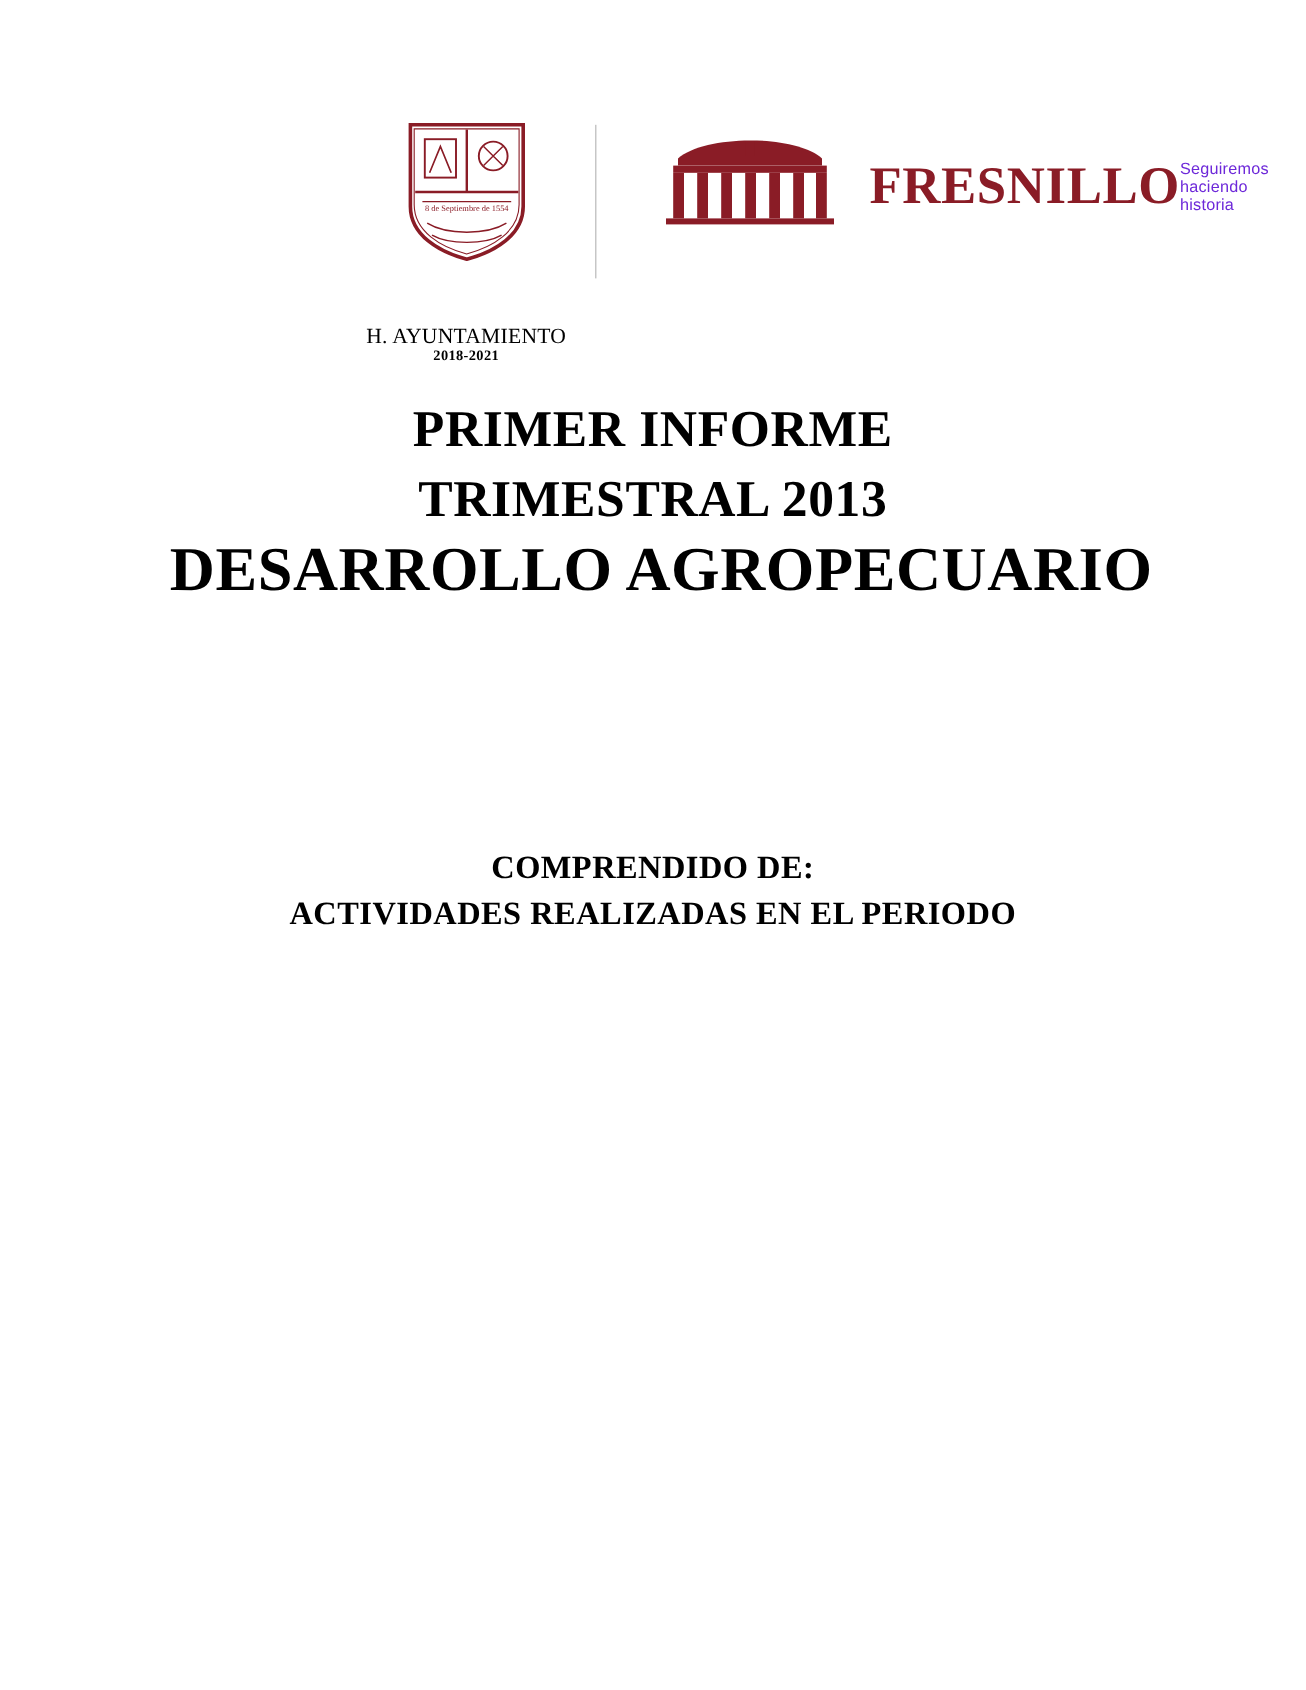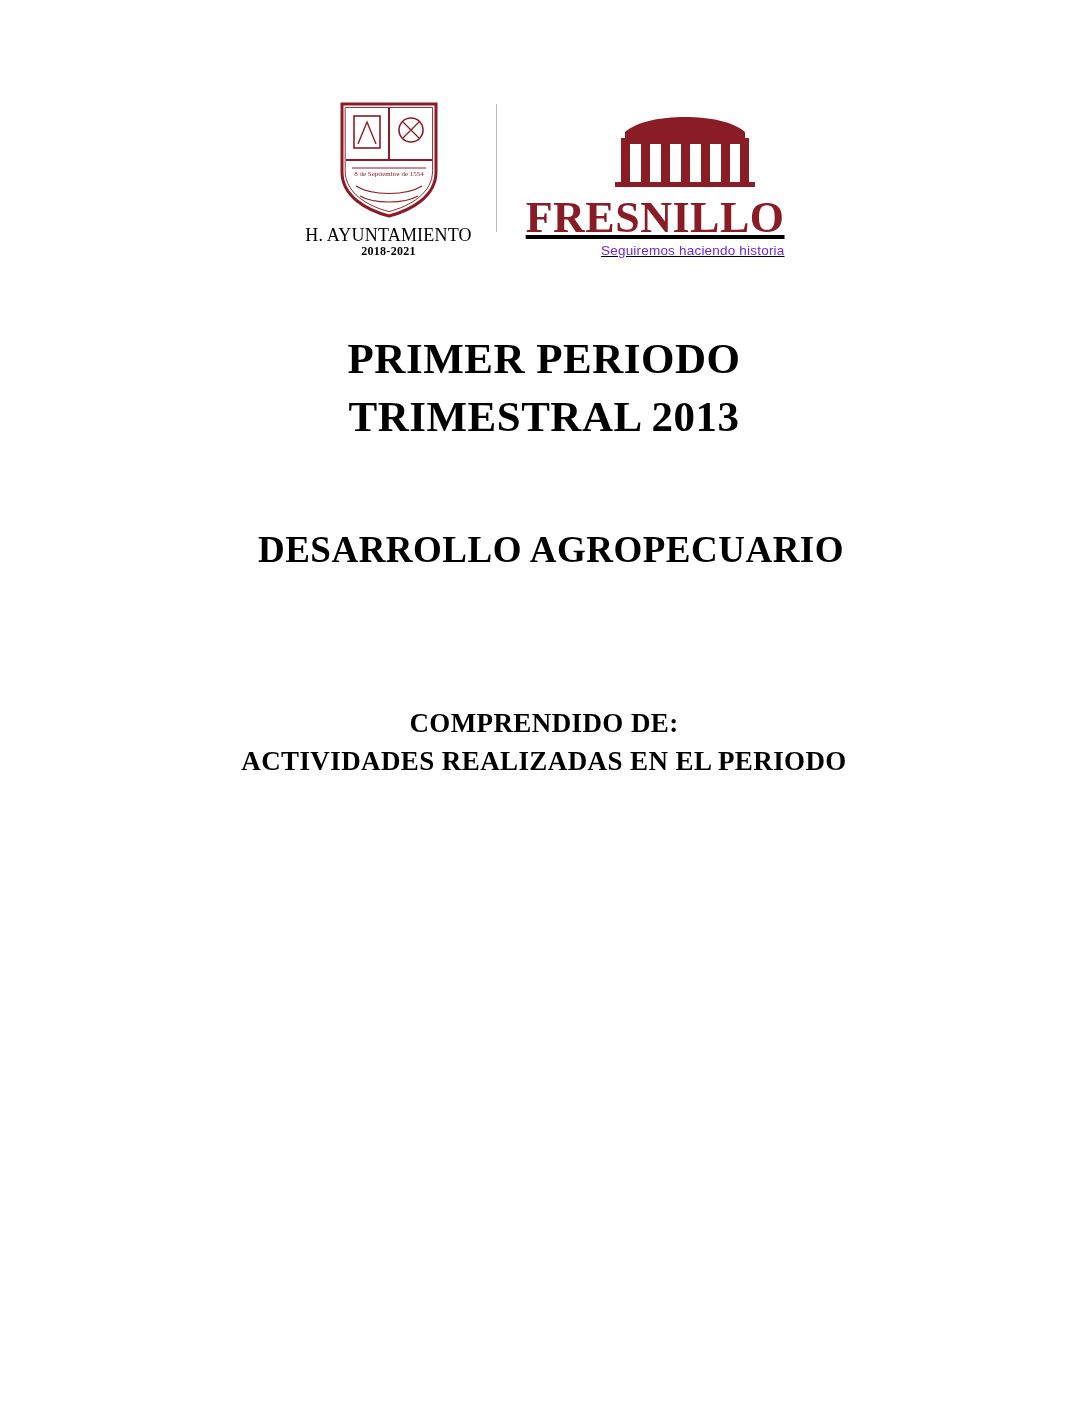--- a/index.html
+++ b/index.html
@@ -34,20 +34,21 @@
     display: flex;
     align-items: flex-start;
     justify-content: center;
   }
 
   .crest-block {
     display: flex;
     flex-direction: column;
     align-items: center;
     width: 170px;
+    gap: 44px;
   }
 
   .crest-svg {
     display: block;
   }
 
   .crest-caption {
     text-align: center;
     line-height: 1.05;
     color: #000000;
@@ -69,25 +70,24 @@
 
   .divider-vertical {
     width: 1px;
     height: 128px;
     background: #b9b9b9;
     margin: 4px 28px 0 22px;
   }
 
   .wordmark-block {
     display: flex;
-    flex-direction: column;
-    align-items: flex-end;
+    flex-direction: row;
+    align-items: center;
     width: 260px;
     padding-top: 12px;
-    text-decoration: underline;
   }
 
   .wordmark-text {
     font-family: "Liberation Serif", serif;
     font-size: 44px;
     font-weight: bold;
     color: #8a1c26;
     letter-spacing: 0.5px;
     line-height: 1;
     margin-top: 2px;
@@ -114,24 +114,23 @@
     font-weight: bold;
     font-size: 43px;
     line-height: 1.35;
     letter-spacing: 0.5px;
     color: #000000;
   }
 
   .title-dept {
     font-family: "Liberation Serif", serif;
     font-weight: bold;
-    font-size: 37px;
-    letter-spacing: 0.5px;
-    color: #000000;
-    margin-top: 82px;
+    font-size: 52px;
+    letter-spacing: 0.5px;
+    color: #000000;
     padding-left: 14px;
   }
 
   .subtitle-block {
     position: absolute;
     top: 705px;
     left: 0;
     width: 1088px;
     text-align: center;
   }
@@ -204,21 +203,21 @@
           <path d="M96 6 h8 v12 h-8 z" fill="#8a1c26"></path>
         </svg>
       </span>
       <div class="wordmark-text">FRESNILLO</div>
       <div class="wordmark-tag">Seguiremos haciendo historia</div>
     </div>
 
   </div>
 
   <div class="titles">
-    <div class="title-main">PRIMER PERIODO</div>
+    <div class="title-main">PRIMER INFORME</div>
     <div class="title-main">TRIMESTRAL 2013</div>
     <div class="title-dept">DESARROLLO AGROPECUARIO</div>
   </div>
 
   <div class="subtitle-block">
     <div class="subtitle-line">COMPRENDIDO DE:</div>
     <div class="subtitle-line">ACTIVIDADES REALIZADAS EN EL PERIODO</div>
   </div>
 
 </div>

